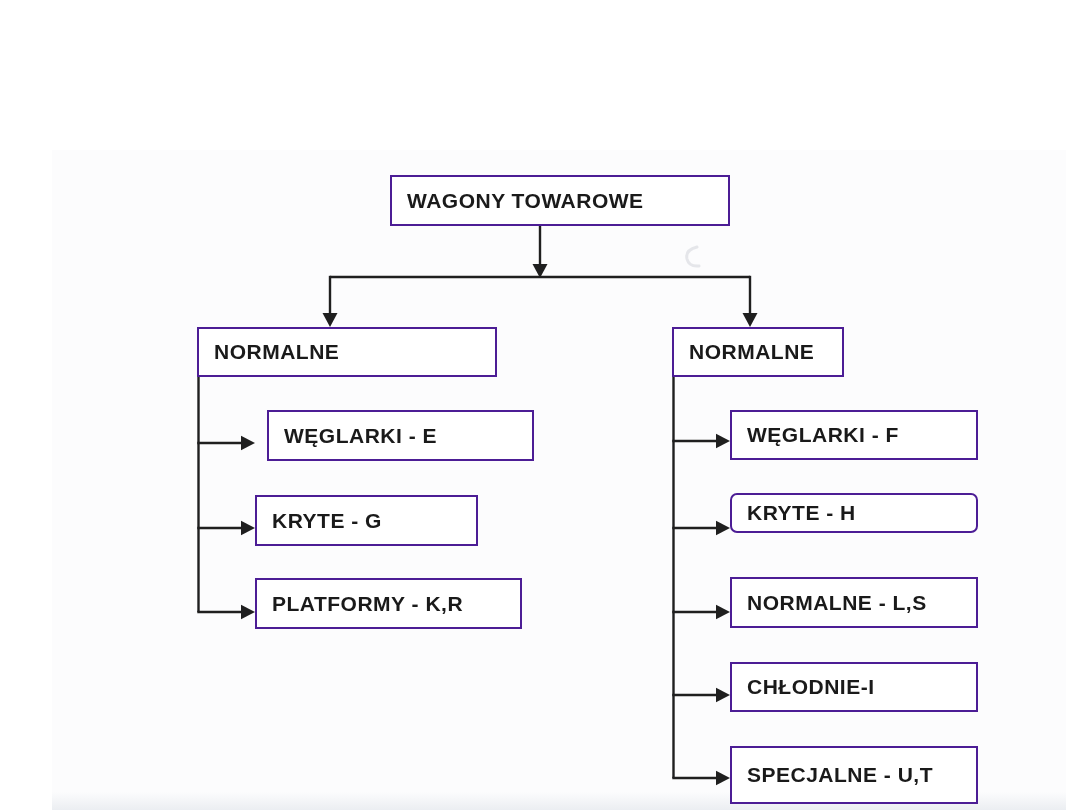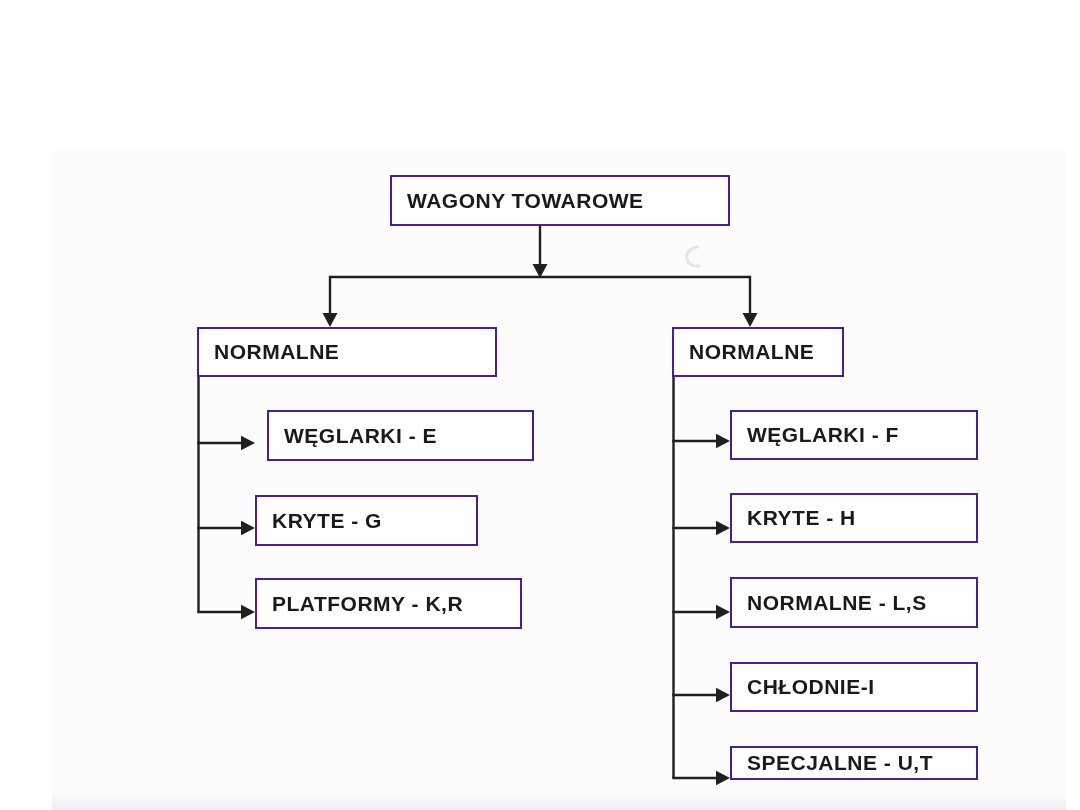--- a/index.html
+++ b/index.html
@@ -116,26 +116,26 @@
   <div class="node" style="left:255px; top:495px; width:223px; height:51px;">
     <span class="node-label">KRYTE - G</span>
   </div>
   <div class="node" style="left:255px; top:578px; width:267px; height:51px;">
     <span class="node-label">PLATFORMY - K,R</span>
   </div>
 
   <div class="node" style="left:730px; top:410px; width:248px; height:50px;">
     <span class="node-label">WĘGLARKI - F</span>
   </div>
-  <div class="node" style="left:730px; top:493px; width:248px; height:50px;">
+  <div class="node" style="left:730px; top:493px; width:248px; height:40px;border-radius:7px;">
     <span class="node-label">KRYTE - H</span>
   </div>
   <div class="node" style="left:730px; top:577px; width:248px; height:51px;">
     <span class="node-label">NORMALNE - L,S</span>
   </div>
   <div class="node" style="left:730px; top:662px; width:248px; height:50px;">
     <span class="node-label">CHŁODNIE-I</span>
   </div>
-  <div class="node" style="left:730px; top:746px; width:248px; height:34px;">
+  <div class="node" style="left:730px; top:746px; width:248px; height:58px;">
     <span class="node-label">SPECJALNE - U,T</span>
   </div>
 
 </div>
 
 </body></html>

